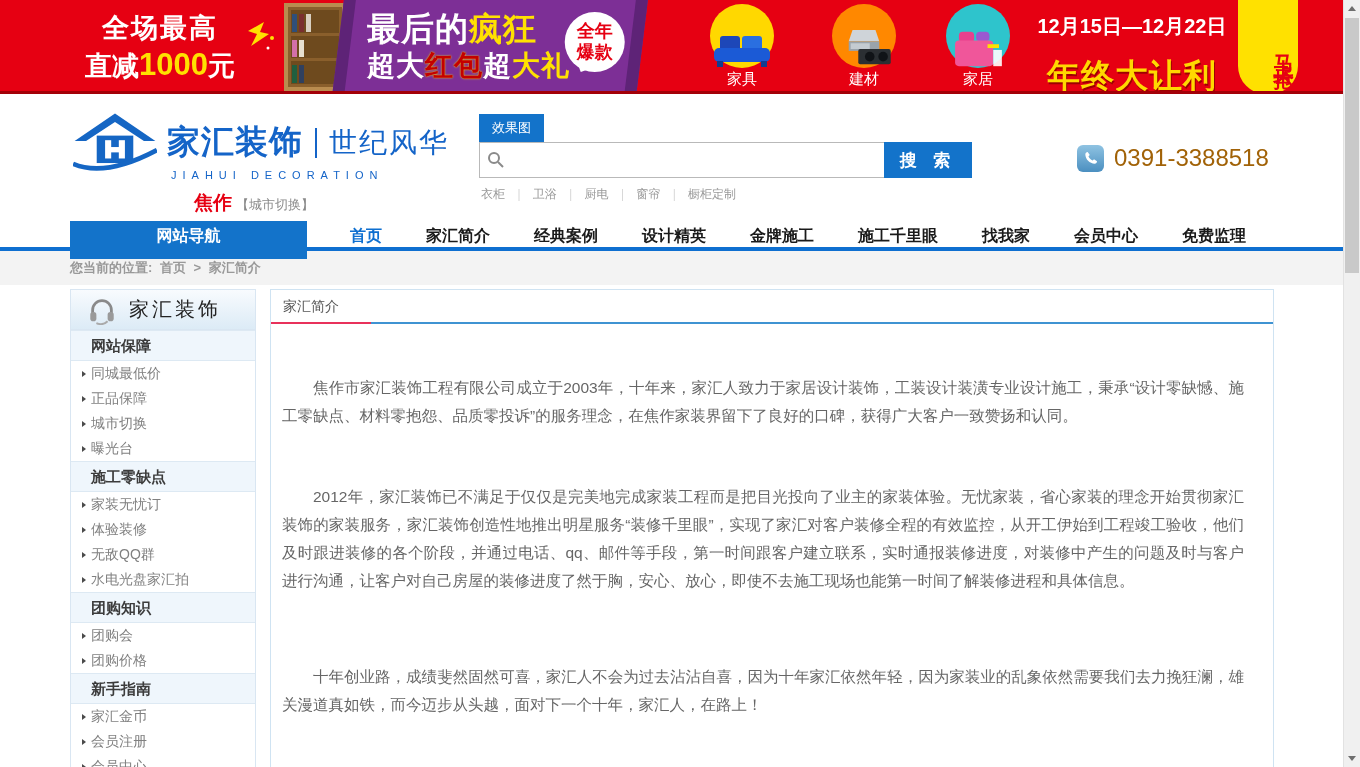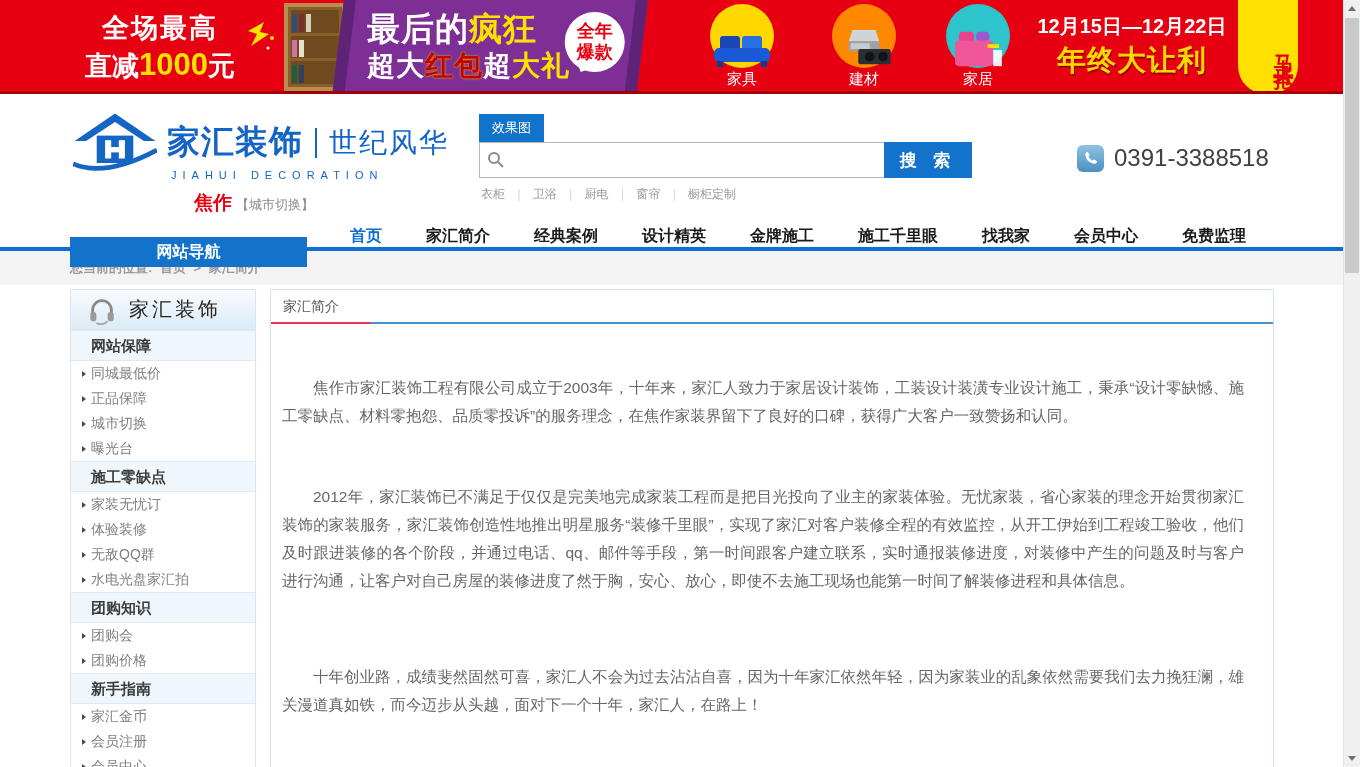--- a/index.html
+++ b/index.html
@@ -25,21 +25,21 @@
   .crazy2 .seg-r { text-shadow:0 0 2px #ffe100; }
   .bubble { position:absolute; right:6px; top:16px; width:60px; height:60px; background:#fff; border-radius:50%; text-align:center; padding-top:9px; transform:skewX(7deg); }
   .bubble div { color:#e60012; font-size:18px; font-weight:bold; line-height:21px; }
   .bubble::after { content:''; position:absolute; left:8px; bottom:-8px; border:8px solid transparent; border-top-color:#fff; transform:rotate(25deg); }
   .prod { position:absolute; top:4px; width:88px; text-align:center; }
   .prod .circle { width:64px; height:64px; border-radius:50%; margin:0 auto; position:relative; }
   .prod svg { position:absolute; left:50%; transform:translateX(-50%); bottom:-2px; }
   .prod .plabel { color:#fff; font-size:15px; margin-top:2px; }
   .b-right { position:absolute; left:1022px; top:13px; width:220px; text-align:center; }
   .b-date { color:#fff; font-size:20px; font-weight:bold; }
-  .b-promo { color:#ffd800; font-size:29px; font-weight:bold; letter-spacing:1px; margin-top:1px; text-shadow:1px 2px 0 #9e0000; }
+  .b-promo { color:#ffd800; font-size:33px; font-weight:bold; letter-spacing:1px; margin-top:14px; text-shadow:1px 2px 0 #9e0000; }
   .b-badge { position:absolute; left:1238px; top:0; width:60px; height:94px; background:#ffe100; border-radius:0 0 28px 28px; color:#e60012; font-size:20px; font-weight:bold; writing-mode:vertical-rl; text-align:center; letter-spacing:5px; padding-top:4px; }
 
   
   .header { position:relative; height:127px; background:#fff; }
   .logo { position:absolute; left:73px; top:18px; display:flex; align-items:flex-start; gap:10px; }
   .logo-texts { padding-top:8px; }
   .logo-row { display:flex; align-items:center; gap:12px; }
   .logo-cn { color:#1464c8; font-size:33px; font-weight:bold; letter-spacing:1px; }
   .logo-div { width:2px; height:30px; background:#1464c8; }
   .logo-sub { color:#1464c8; font-size:28px; letter-spacing:2px; }
@@ -52,25 +52,25 @@
   .search-row { display:flex; }
   .search-input-wrap { position:relative; flex:1; }
   .search-input { width:100%; height:36px; border:1px solid #b9b9b9; border-right:none; padding:0 8px 0 30px; font-size:15px; outline:none; }
   .mag { position:absolute; left:8px; top:9px; }
   .search-btn { width:88px; height:36px; background:#1373ca; color:#fff; border:none; font-size:17px; font-weight:bold; letter-spacing:6px; cursor:pointer; }
   .hot-links { margin-top:8px; font-size:12px; color:#999; }
   .hl-link { color:#999; margin:12px 8px; cursor:pointer; } .hot-links .hl-link:first-child { margin-left:2px; }
   .hl-sep { color:#ccc; }
   .phone { position:absolute; left:1077px; top:50px; display:flex; align-items:center; gap:10px; }
   .phone-icon { width:27px; height:27px; border-radius:6px; background:linear-gradient(#8fc3e2,#4b8fc0); display:flex; align-items:center; justify-content:center; }
-  .phone-num { color:#404040; font-size:24px; }
+  .phone-num { color:#a16207; font-size:24px; }
 
   
   .navbar { position:relative; height:30px; border-bottom:4px solid #0e6fd0; background:#fff; }
-  .nav-menu-btn { position:absolute; left:70px; top:16px; width:237px; height:30px; background:#1373ca; color:#fff; font-size:16px; font-weight:bold; text-align:center; line-height:30px; cursor:pointer; }
+  .nav-menu-btn { position:absolute; left:70px; top:0; width:237px; height:38px; background:#1373ca; color:#fff; font-size:16px; font-weight:bold; text-align:center; line-height:30px; cursor:pointer; }
   .nav-items { position:absolute; left:350px; top:0; display:flex; gap:44px; line-height:30px; white-space:nowrap; }
   .nav-item { font-size:16px; font-weight:bold; color:#1a1a1a; cursor:pointer; }
   .nav-item.active { color:#0e6fd0; }
 
   
   .breadcrumb { height:34px; background:#f3f3f3; line-height:34px; padding-left:70px; font-size:13px; color:#999;font-weight:bold; }
   .breadcrumb span { margin-right:4px; }
   .bc-link { cursor:pointer; }
 
   

